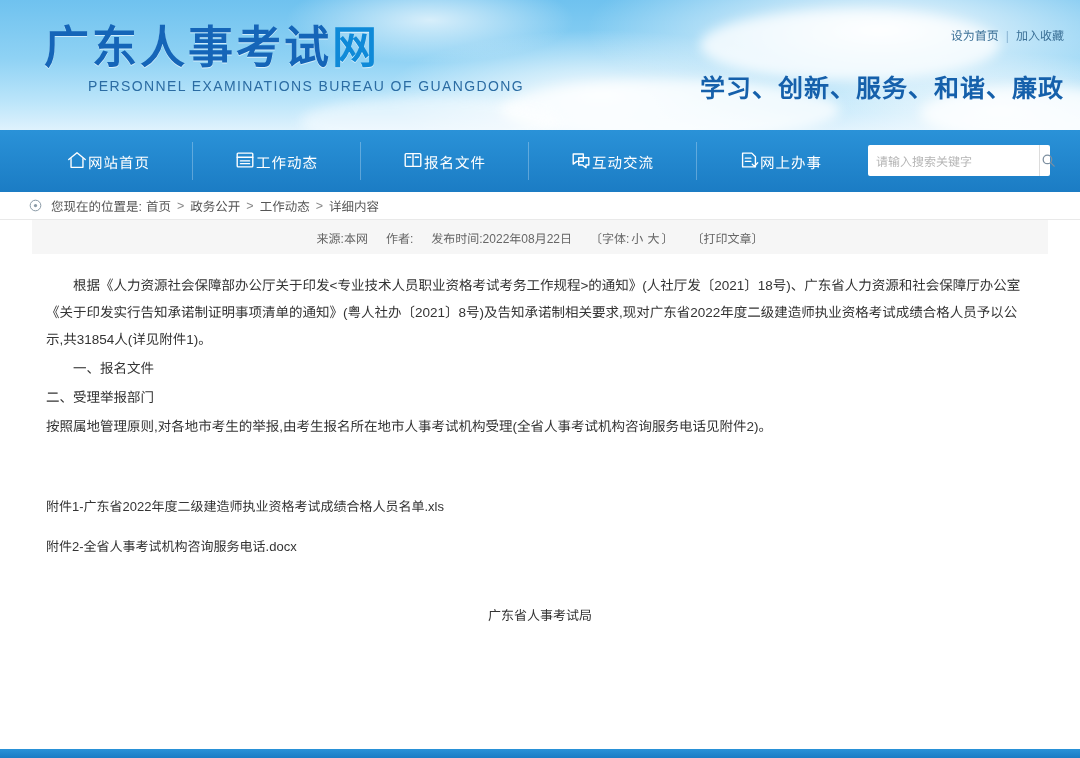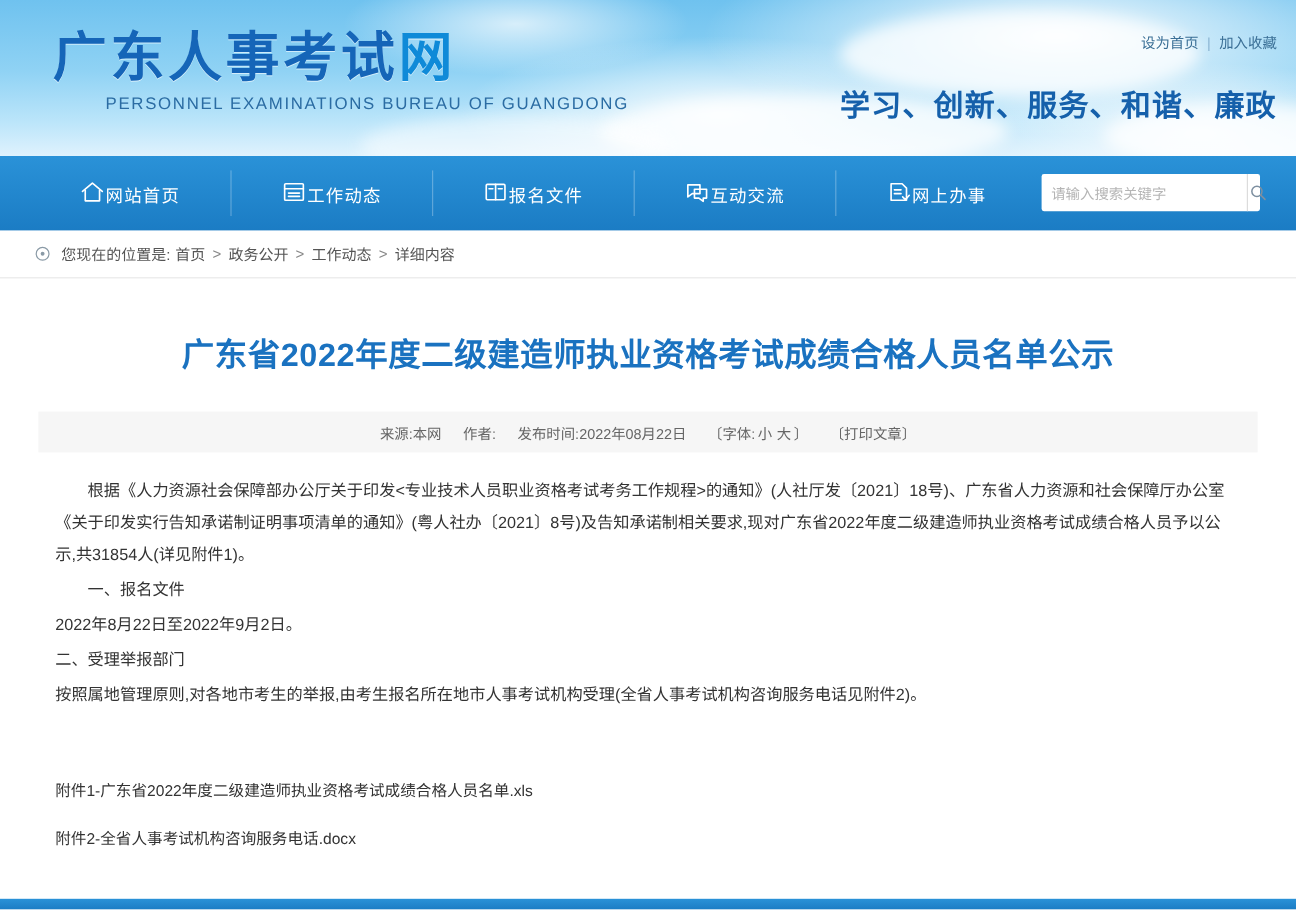--- a/index.html
+++ b/index.html
@@ -148,21 +148,21 @@
   .search-box input::placeholder { color: #b5b5b5; }
   .search-btn {
     width: 38px; height: 31px;
     display: flex; align-items: center; justify-content: center;
     border-left: 1px solid #dcdcdc;
     cursor: pointer;
   }
 
   
   .crumb-bar {
-    width: 1080px; height: 40px;
+    width: 1080px; height: 28px;
     background: #ffffff;
     border-bottom: 1px solid #e9e9e9;
     display: flex;
     align-items: center;
     padding-left: 28px;
     font-size: 12.5px;
     color: #555;
   }
   .crumb-bar .pin { margin-right: 8px; display: flex; align-items: center; }
   .crumb-bar .crumb-label { margin-right: 4px; }
@@ -335,34 +335,32 @@
     <span class="arrow">&gt;</span>
     <a href="#">政务公开</a>
     <span class="arrow">&gt;</span>
     <a href="#">工作动态</a>
     <span class="arrow">&gt;</span>
     <span>详细内容</span>
   </div>
 
   <div class="content">
 
-    <h1 class="title">广东省2022年度二级建造师执业资格考试成绩合格人员名单公示</h1>
 
     <div class="meta">
       <span class="grp"><span>来源:</span><span>本网</span></span>
       <span class="grp"><span>作者:</span><span></span></span>
       <span class="grp"><span>发布时间:</span><span>2022年08月22日</span></span>
       <span class="grp"><span>〔字体:</span><a href="#" class="fs-small">小</a><a href="#" class="fs-small">大</a><span>〕</span></span>
       <span class="grp"><a href="#">〔打印文章〕</a></span>
     </div>
 
     <div class="body-text">
       <p class="indent">根据《人力资源社会保障部办公厅关于印发&lt;专业技术人员职业资格考试考务工作规程&gt;的通知》(人社厅发〔2021〕18号)、广东省人力资源和社会保障厅办公室《关于印发实行告知承诺制证明事项清单的通知》(粤人社办〔2021〕8号)及告知承诺制相关要求,现对广东省2022年度二级建造师执业资格考试成绩合格人员予以公示,共31854人(详见附件1)。</p>
       <p class="indent">一、报名文件</p>
-      <p>2022年8月22日至2022年9月2日。</p>
       <p>二、受理举报部门</p>
       <p>按照属地管理原则,对各地市考生的举报,由考生报名所在地市人事考试机构受理(全省人事考试机构咨询服务电话见附件2)。</p>
     </div>
 
     <div class="gap"></div>
 
     <div class="attach">
       <p><a href="#">附件1-广东省2022年度二级建造师执业资格考试成绩合格人员名单.xls</a></p>
       <p><a href="#">附件2-全省人事考试机构咨询服务电话.docx</a></p>
     </div>

